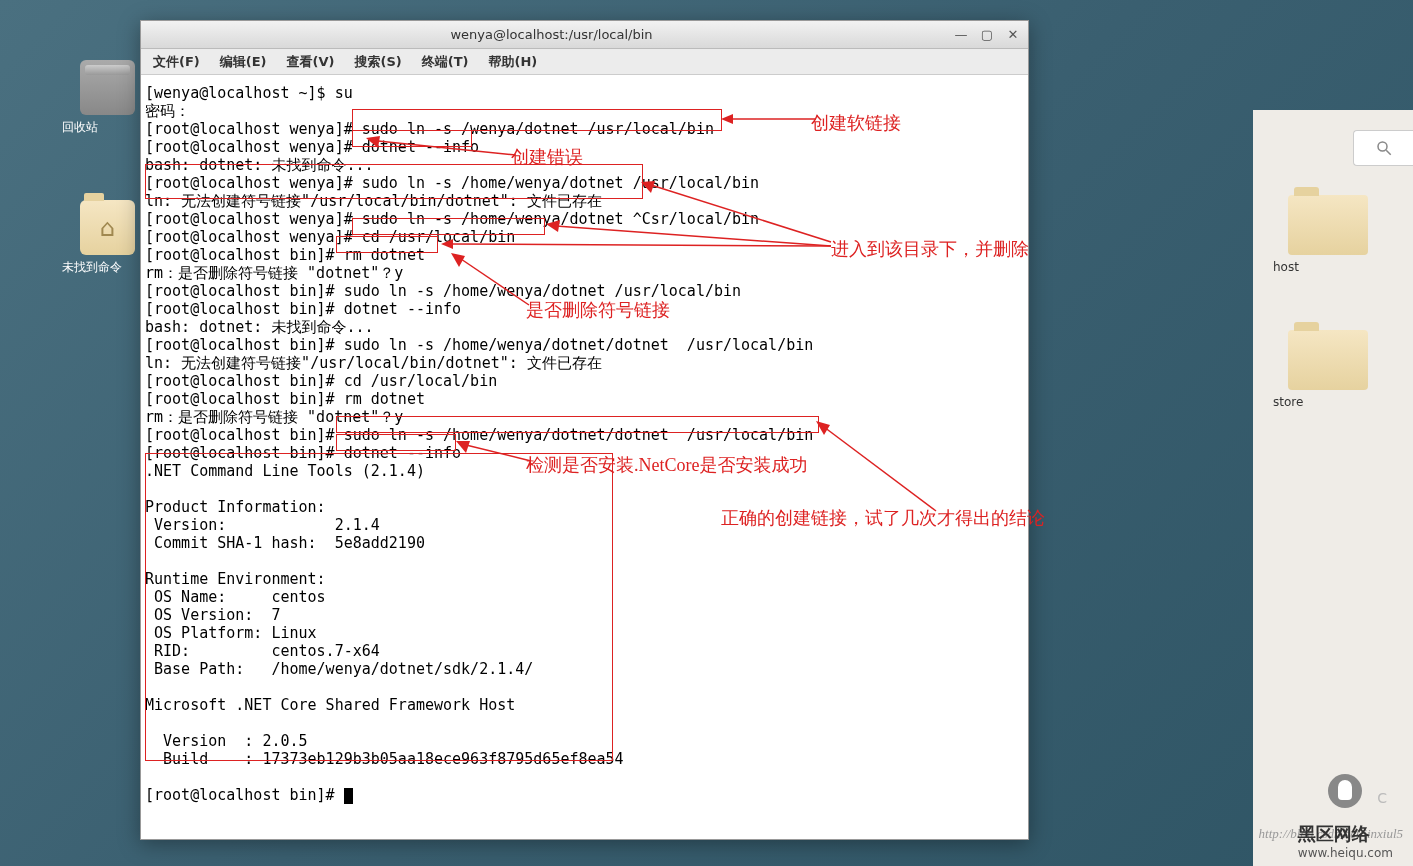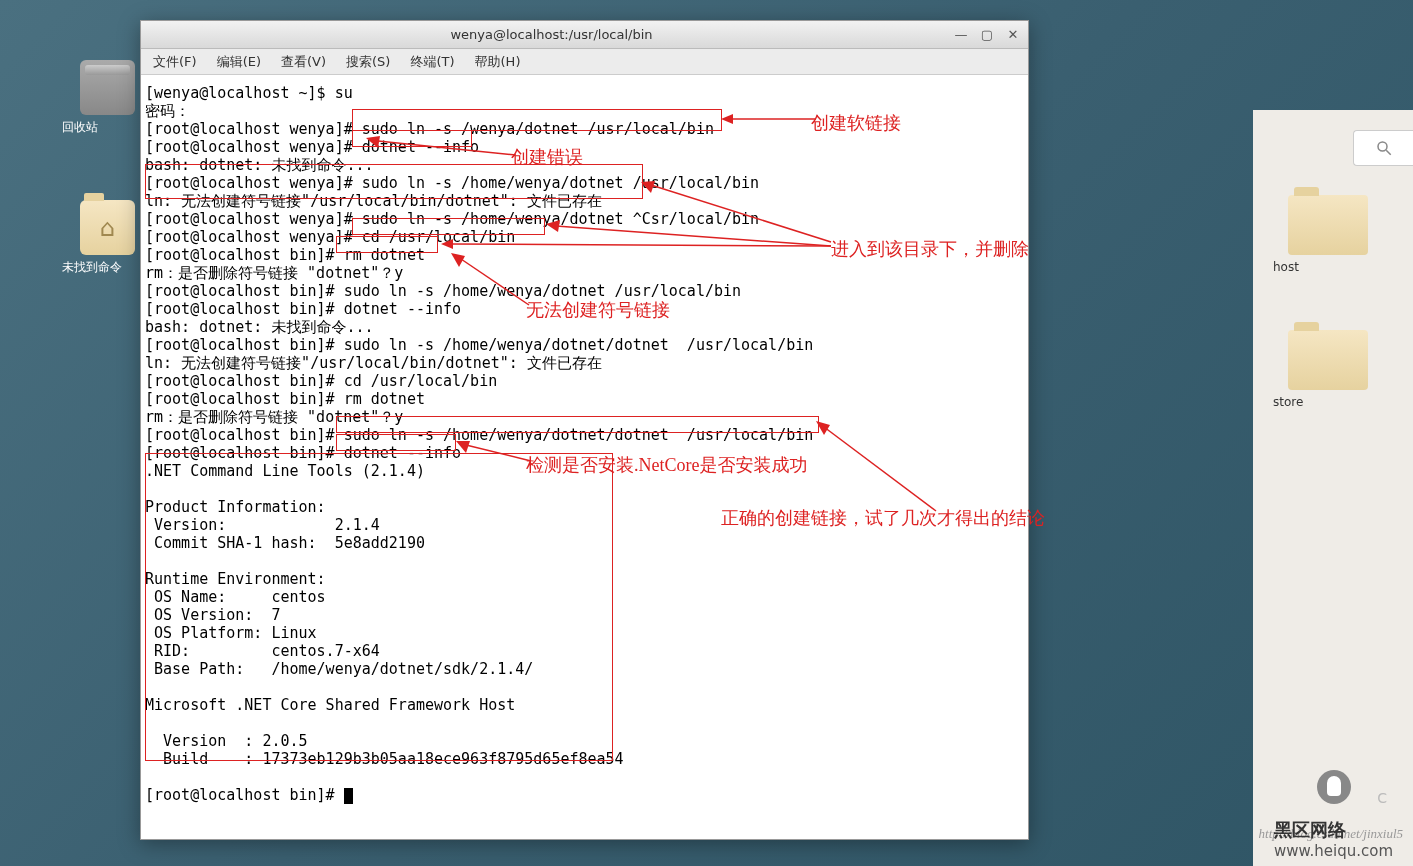--- a/index.html
+++ b/index.html
@@ -33,21 +33,21 @@
   }
   .titlebar {
     height: 28px; background: linear-gradient(#f2f2f2,#d9d9d9);
     border-bottom: 1px solid #bbb; display:flex; align-items:center; padding: 0 8px;
     color:#333; font-size:13px;
   }
   .titlebar .t { flex:1; text-align:center; }
   .winbtns { display:flex; gap:12px; }
   .winbtn { width:14px; height:14px; display:flex; align-items:center; justify-content:center; color:#555; cursor:pointer; }
   .menubar { height: 26px; background:#ececec; border-bottom:1px solid #ccc; display:flex; align-items:center; padding: 0 6px; gap: 8px; font-size:13px; color:#333; }
-  .menubar span { padding: 20px 6px; cursor: default; }
+  .menubar span { padding: 20px 6px; cursor: default; font-weight: bold; }
   .term {
     position: absolute; top: 55px; left:0; right:0; bottom:0;
     background:#fff; color:#000; font-family: "DejaVu Sans Mono","Courier New",monospace;
     font-size: 15px; line-height: 18px; padding: 2px 4px; white-space: pre; margin-top: 6px;
   }
   .cursor { display:inline-block; width:9px; height:16px; background:#000; vertical-align:text-bottom; }
   
   .ann { color:#d22; font-family:"SimSun","Songti SC",serif; font-size:18px; position:absolute; white-space:nowrap; }
   .redbox { position:absolute; border:1px solid #d22; }
   .arrow { position:absolute; overflow:visible; }
@@ -153,21 +153,21 @@
   <div class="redbox" style="top:143px;left:4px;width:498px;height:35px"></div>
   <div class="redbox" style="top:197px;left:211px;width:193px;height:17px"></div>
   <div class="redbox" style="top:215px;left:195px;width:102px;height:17px"></div>
   <div class="redbox" style="top:395px;left:195px;width:483px;height:17px"></div>
   <div class="redbox" style="top:413px;left:195px;width:120px;height:17px"></div>
   <div class="redbox" style="top:432px;left:4px;width:468px;height:308px"></div>
 
   <div class="ann" style="top:90px;left:670px">创建软链接</div>
   <div class="ann" style="top:124px;left:370px">创建错误</div>
   <div class="ann" style="top:216px;left:690px">进入到该目录下，并删除</div>
-  <div class="ann" style="top:277px;left:385px">无法创建符号链接</div>
+  <div class="ann" style="top:277px;left:385px">是否删除符号链接</div>
   <div class="ann" style="top:432px;left:385px">检测是否安装.NetCore是否安装成功</div>
   <div class="ann" style="top:485px;left:580px">正确的创建链接，试了几次才得出的结论</div>
 
   <svg class="arrow" style="top:85px;left:580px" width="95" height="20">
       <line x1="95" y1="13" x2="10" y2="13"></line>
       <polygon points="0,13 12,8 12,18"></polygon>
     </svg>
   <svg class="arrow" style="top:112px;left:225px" width="150" height="30">
       <line x1="150" y1="22" x2="12" y2="8"></line>
       <polygon points="0,5 14,3 12,15"></polygon>
@@ -197,15 +197,15 @@
       <polygon points="0,0 14,4 8,14"></polygon>
     </svg>
 </div>
 
 <div class="wm2">http://blog.csdn.net/jinxiul5</div>
 <div class="c-ind">C</div>
 <div class="wm">
   <div class="logo"></div>
   <div>
     <div>黑区网络</div>
-    <div style="font-size:15px;font-weight:normal;color:#555">www.heiqu.com</div>
+    <div style="font-size:12px;font-weight:normal;color:#555">www.heiqu.com</div>
   </div>
 </div>
 
 </body></html>

